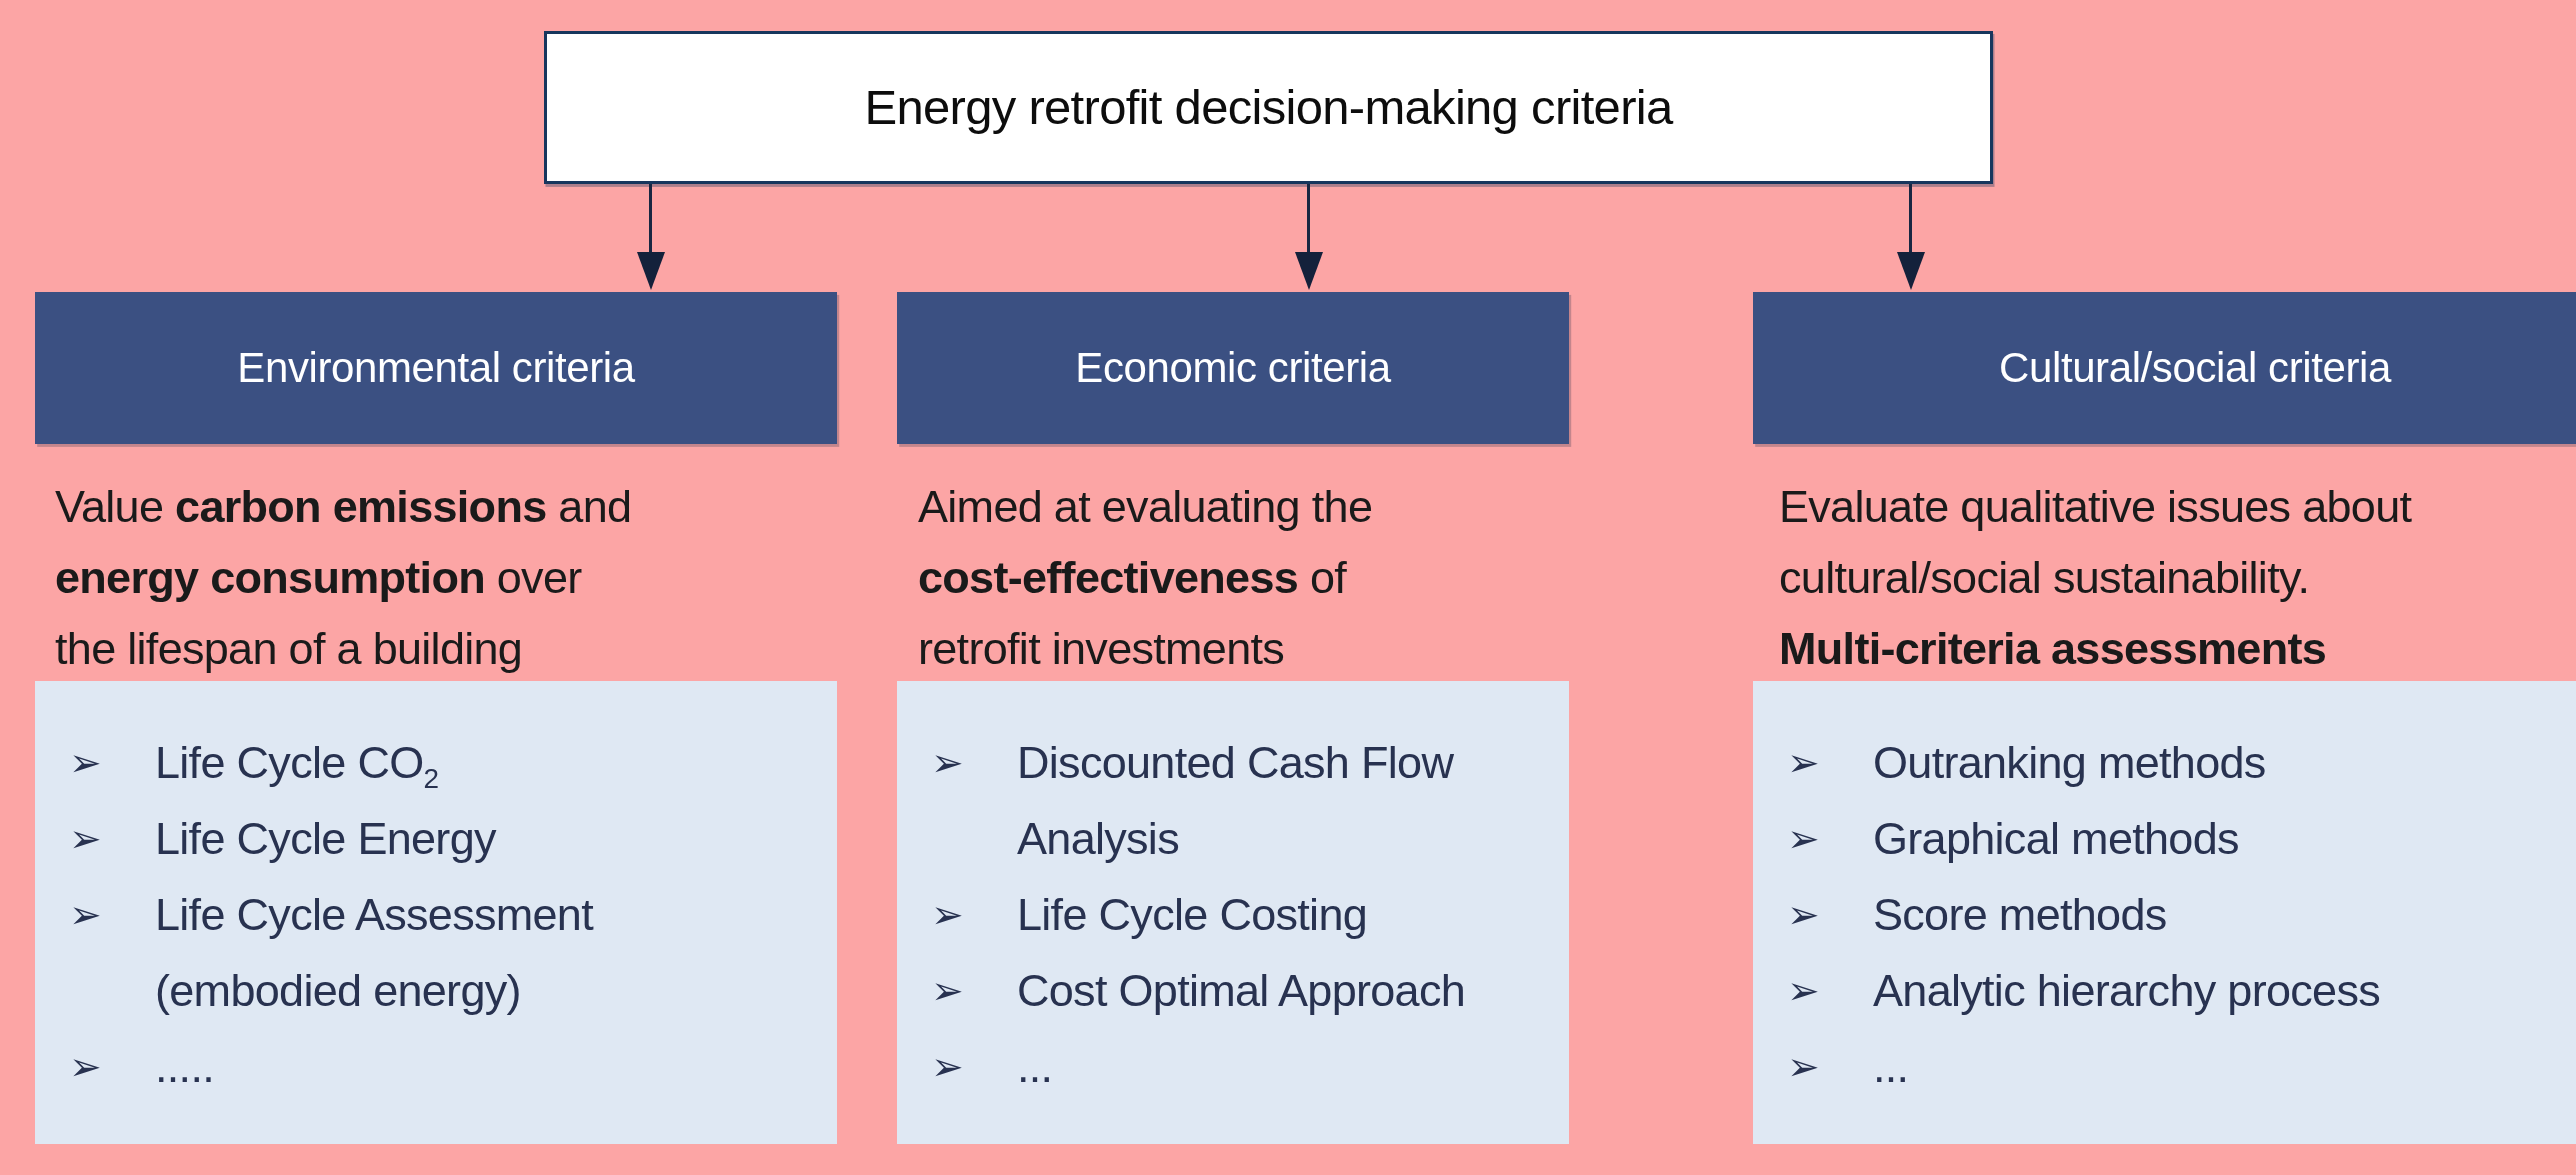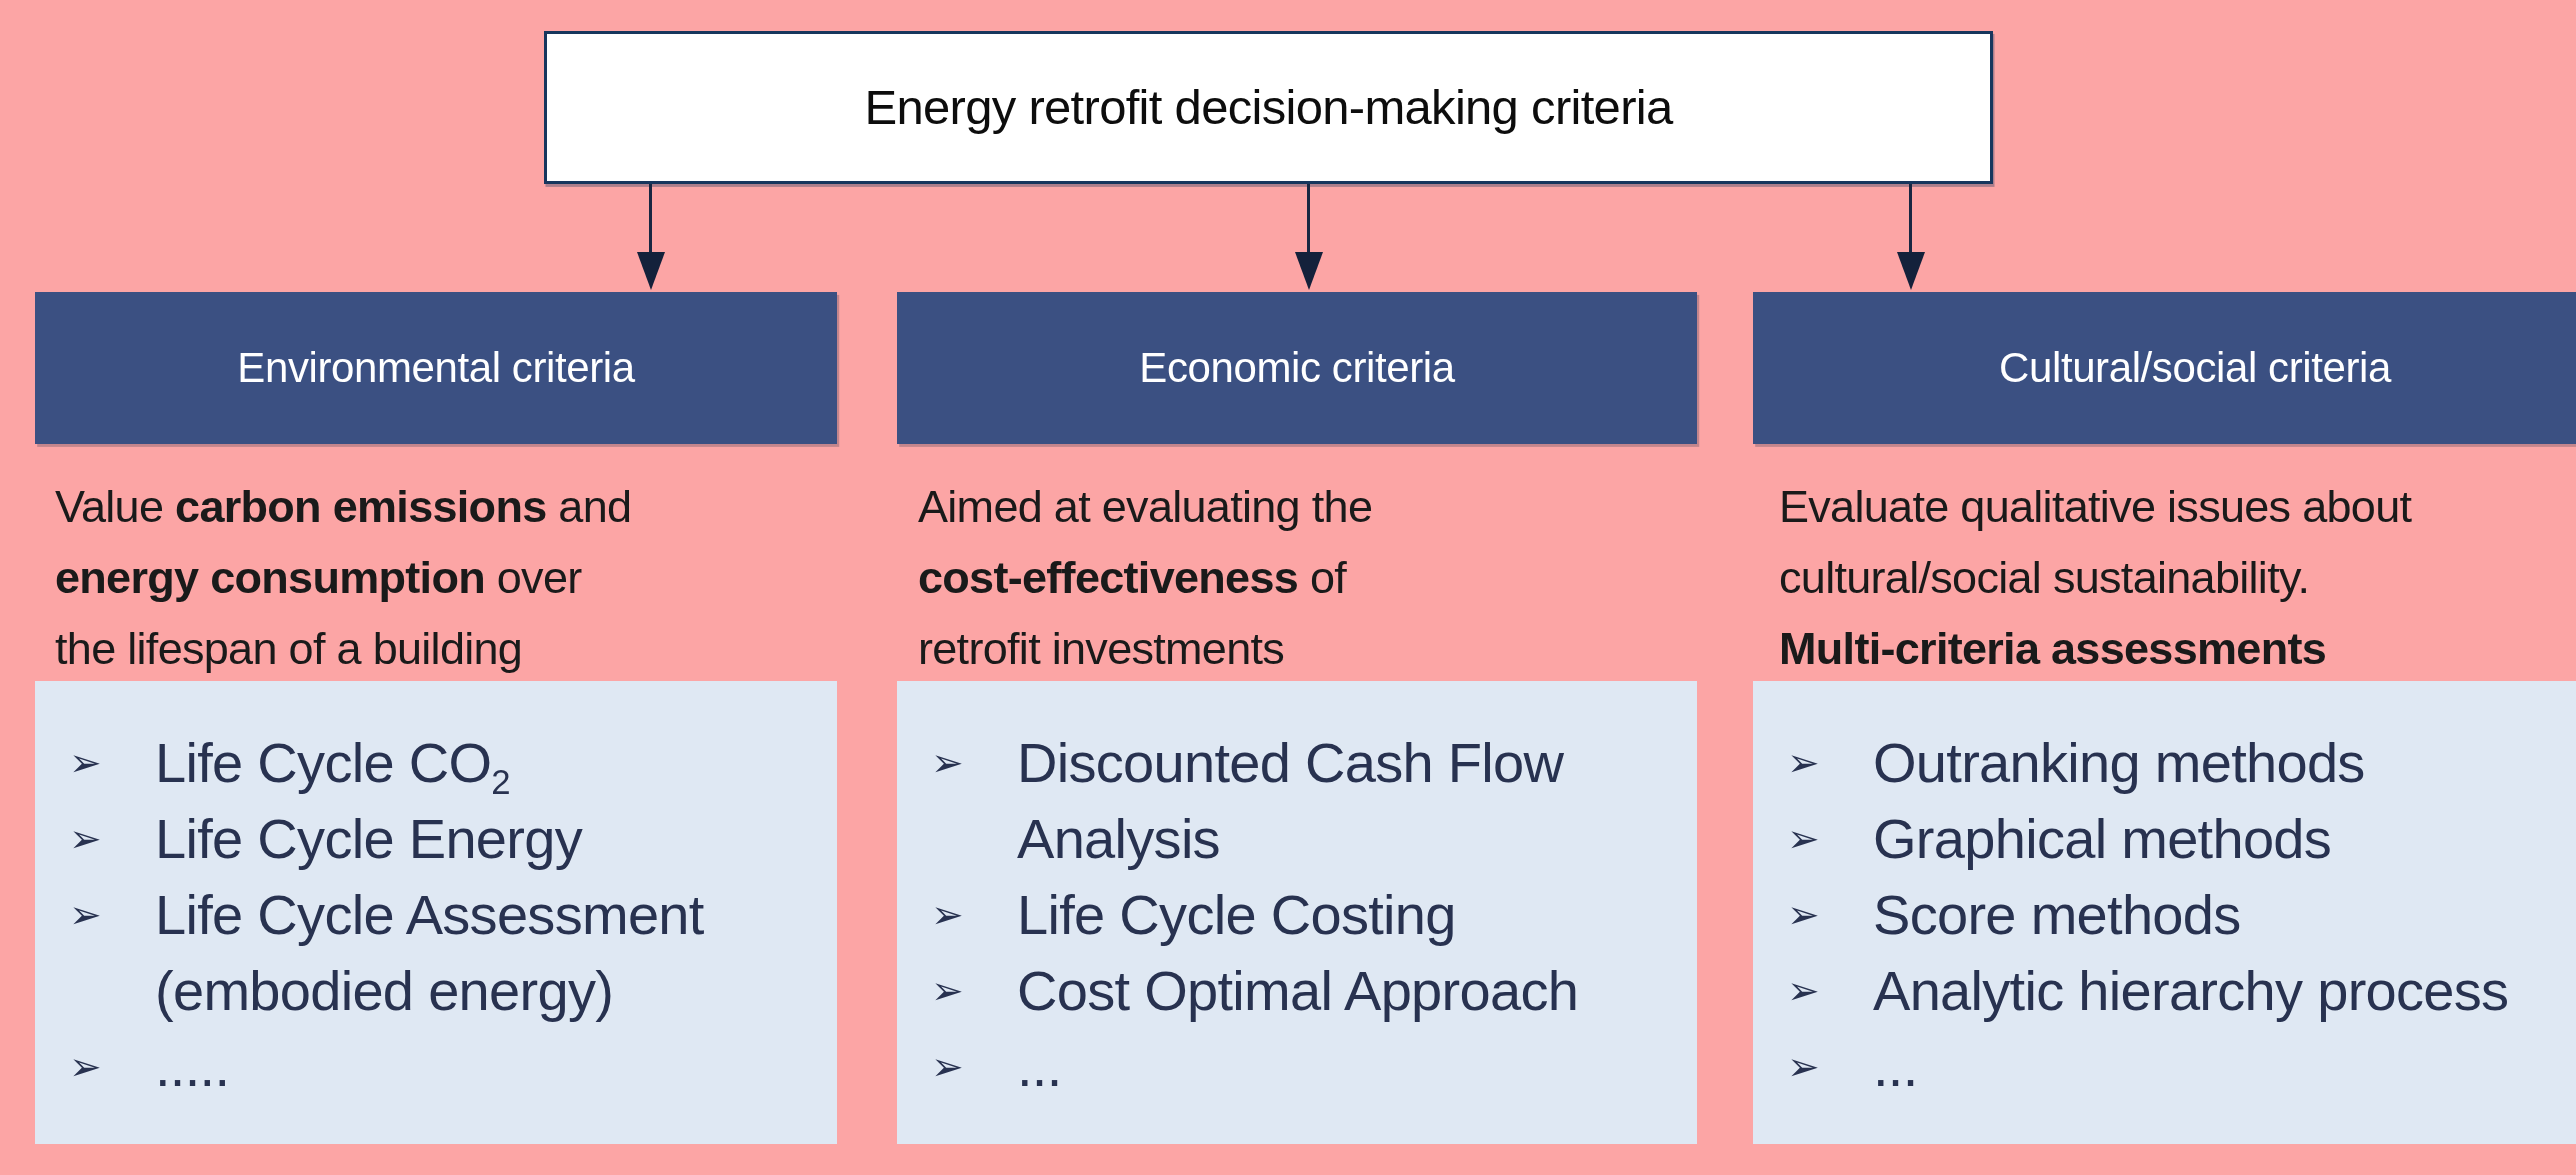--- a/index.html
+++ b/index.html
@@ -33,21 +33,21 @@
   .arrow-3 { left: 1896px; }
 
   
   .col-header {
     position: absolute; top: 292px; height: 152px;
     background: #3b5082; box-shadow: 2.2px 2.9px 0 rgba(24,39,66,0.25);
     display: flex; align-items: center; justify-content: center;
   }
   .col-header .hdr-text { font-size: 42px; color: #ffffff; letter-spacing: -0.4px; white-space: nowrap; }
   .col1-x { left: 35px;  width: 802px; }
-  .col2-x { left: 897px; width: 800px; }
+  .col2-x { left: 897px; width: 672px; }
   .col3-x { left: 1753px; width: 884px; }
 
   
   .col-desc { position: absolute; top: 471px; color: #1a1a1a; }
   .desc1 { left: 55px;   width: 800px; }
   .desc2 { left: 918px; width: 792px; }
   .desc3 { left: 1779px; width: 792px; }
   .desc-line { font-size: 45px; line-height: 71px; white-space: nowrap; letter-spacing: -0.7px; }
   .desc-line b { font-weight: bold; }
 
@@ -56,21 +56,21 @@
     position: absolute; top: 681px; height: 463px;
     background: #dfe8f3; padding: 58px 14.5px 0 34px;
   }
   .li { display: flex; align-items: flex-start; margin-bottom: 29px; }
   .blt {
     flex: 0 0 86px; font-family: "DejaVu Sans", sans-serif;
     font-size: 39px; line-height: 47px; color: #283250;
   }
   .li .t-wrap { flex: 1 1 auto; }
   .li .t, .li .t2 {
-    font-size: 56px; line-height: 47px; color: #283250; letter-spacing: -0.7px;
+    font-size: 45px; line-height: 47px; color: #283250; letter-spacing: -0.7px;
   }
   .li .t sub { font-size: 0.62em; line-height: 0; }
   .li .t2 { display: block; margin-top: 29px; }
   .li .t2:empty { display: none; margin: 0; }
   sub:empty { display: none; }
 </style>
 </head>
 <body>
 
 <div id="canvas">

